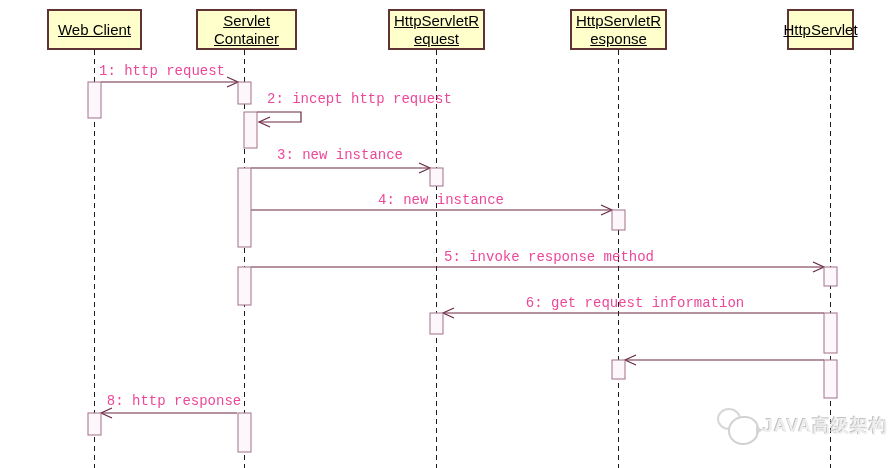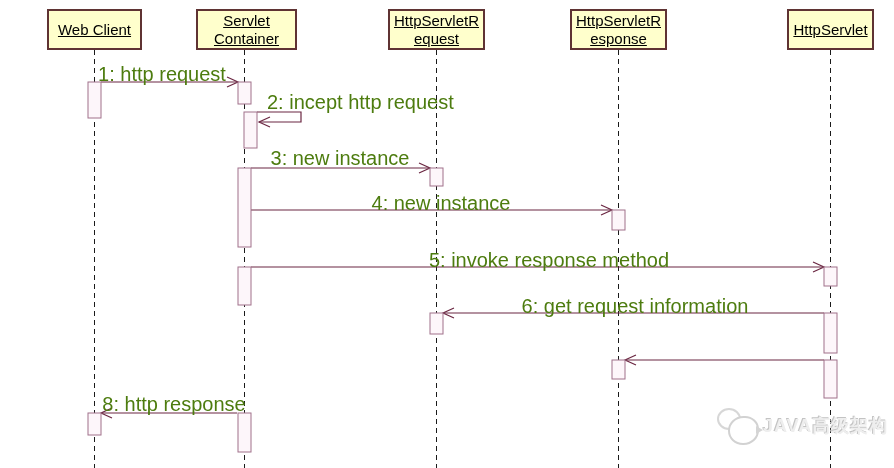--- a/index.html
+++ b/index.html
@@ -30,23 +30,24 @@
     font-size: 15px;
     line-height: 18px;
     color: #000000;
     text-decoration: underline;
     text-align: center;
     white-space: pre-line;
   }
   .msg-label {
     position: absolute;
     z-index: 3;
-    font-size: 20px;
-    color: #4d7c0f;
+    font-size: 14px;
+    color: #ec4899;
     white-space: nowrap;
+    font-family: Liberation Mono, monospace;
   }
   .msg-label.centered { transform: translateX(-50%); }
 
   .watermark {
     position: absolute;
     z-index: 4;
   }
   .wm-text {
     position: absolute;
     left: 726px;
@@ -141,21 +142,21 @@
 Container</span>
   </div>
   <div class="actor-box" style="left:351px; width:97px;">
     <span class="actor-label">HttpServletR
 equest</span>
   </div>
   <div class="actor-box" style="left:533px; width:97px;">
     <span class="actor-label">HttpServletR
 esponse</span>
   </div>
-  <div class="actor-box" style="left:750px; width:87px;">
+  <div class="actor-box" style="left:750px; width:67px;">
     <span class="actor-label">HttpServlet</span>
   </div>
 
   <div class="msg-label centered" style="left:125px; top:63px;">1: http request</div>
   <div class="msg-label" style="left:216px; top:91px;padding-left:14px;">2: incept http request</div>
   <div class="msg-label centered" style="left:303px; top:147px;">3: new instance</div>
   <div class="msg-label centered" style="left:404px; top:192px;">4: new instance</div>
   <div class="msg-label centered" style="left:512px; top:249px;">5: invoke response method</div>
   <div class="msg-label centered" style="left:598px; top:295px;">6: get request information</div>
   <div class="msg-label centered" style="left:137px; top:393px;">8: http response</div>

